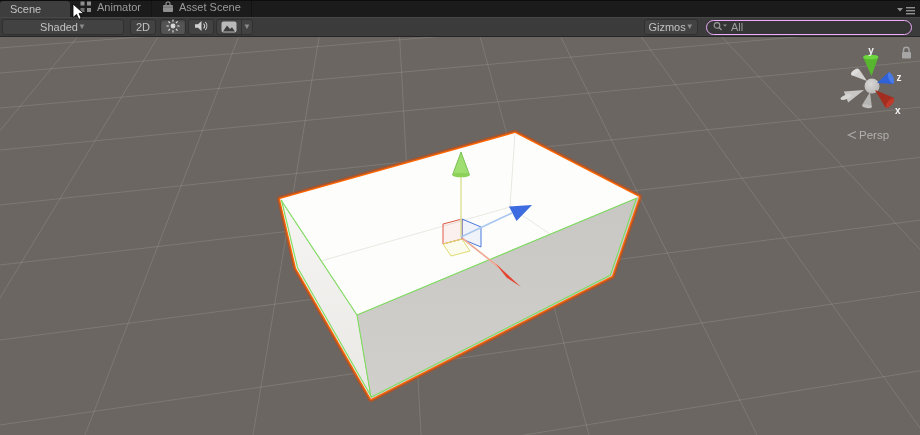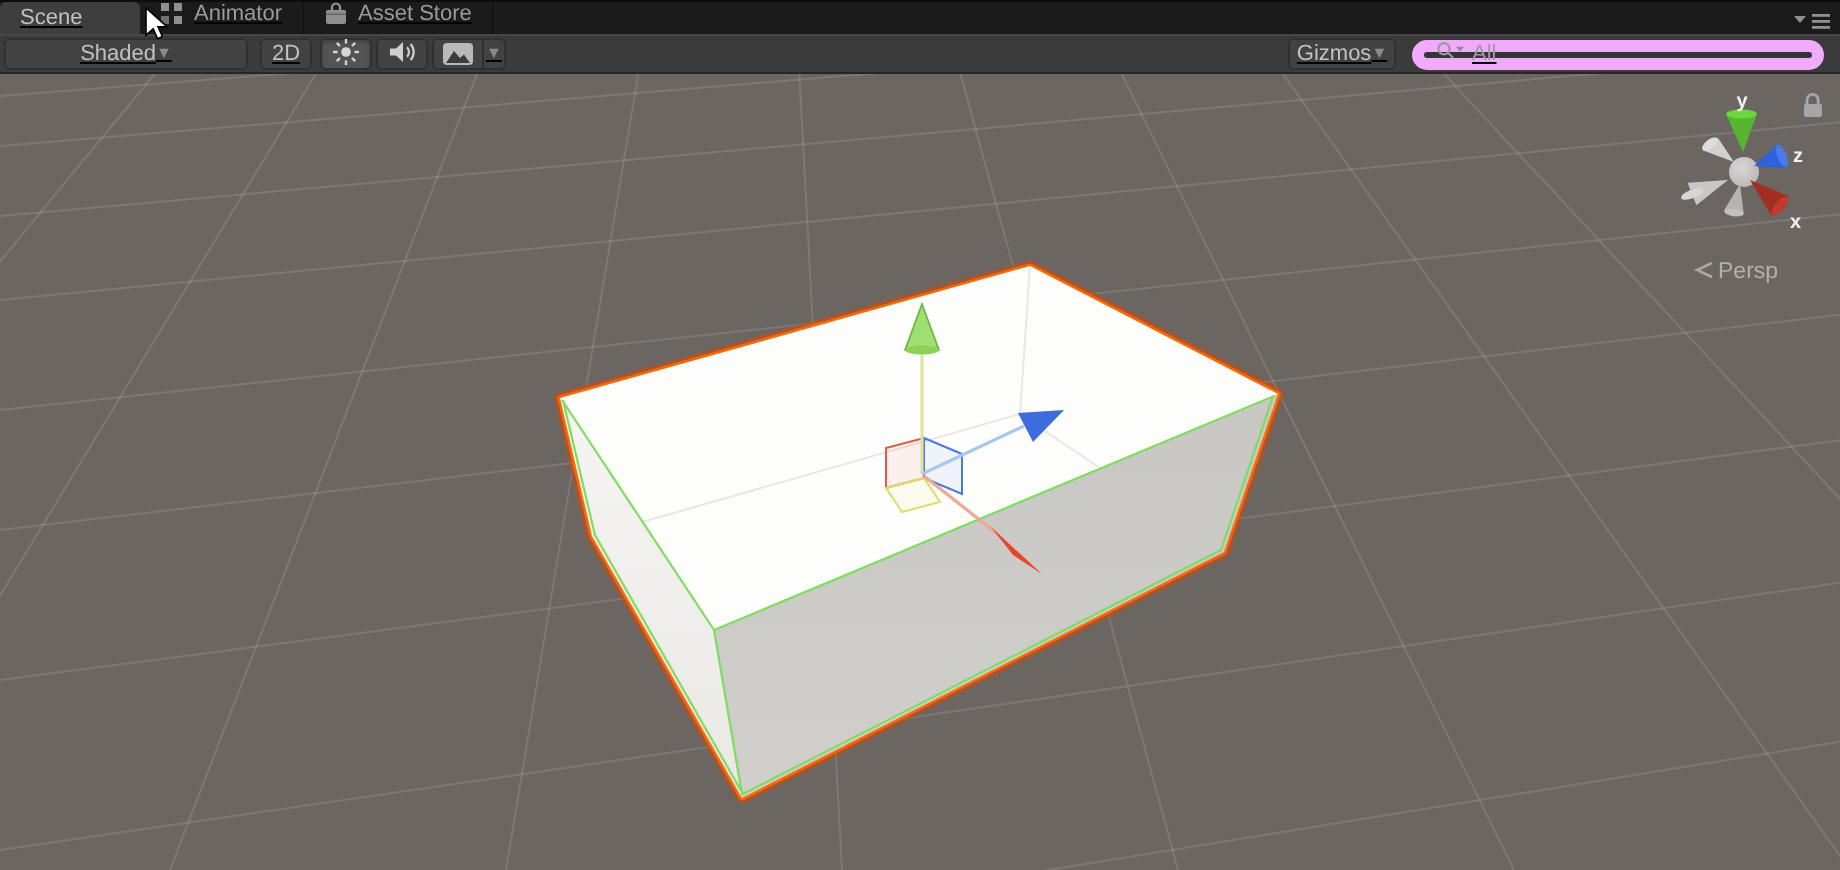--- a/index.html
+++ b/index.html
@@ -1,17 +1,17 @@
 <!DOCTYPE html>
 <html><head>
 <meta charset="utf-8">
 <style>
   html,body{margin:0;padding:0;background:#111;}
   *{box-sizing:border-box;font-family:"Liberation Sans",sans-serif;}
-  .window{width:920px;height:435px;position:relative;overflow:hidden;background:#1b1b1b;user-select:none;text-decoration:underline;}
+  .window{width:920px;height:435px;position:relative;overflow:hidden;background:#1b1b1b;user-select:none;}
 
   
   .tabbar{height:17px;background:#1b1b1b;border-top:1px solid #0d0d0d;display:flex;align-items:flex-end;position:relative;}
   .tab{height:16px;display:flex;align-items:center;font-size:11px;color:#9b9b9b;padding:10px 10px;gap:5px;border-right:1px solid rgba(0,0,0,0.25);}
   .tab.active{background:#3e3e3e;color:#c2c2c2;border-radius:3px 3px 0 0;width:70px;padding:0 0 0 10px;border-right:none;}
   .tab .ticon{display:inline-block;line-height:0;}
   .pane-menu{position:absolute;right:3px;top:5px;line-height:0;}
 
   
   .toolbar{height:20px;background:#3b3b3b;border-top:1px solid #474747;border-bottom:1px solid #262626;display:flex;align-items:center;font-size:11px;color:#c2c2c2;}
@@ -22,21 +22,21 @@
   .shaded{width:122px;margin-left:2px;}
   .b2d{width:26px;margin-left:6px;justify-content:center;}
   .bsun{width:26px;margin-left:4px;}
   .baud{width:26px;margin-left:2px;}
   .bimg{width:37px;margin-left:2px;display:flex;align-items:stretch;padding:0;}
   .bimg .half{display:flex;align-items:center;justify-content:center;}
   .bimg .ic{width:24px;}
   .bimg .ar{width:11px;border-left:1px solid #303030;}
   .spacer{flex:1;}
   .gizmos{width:54px;margin-right:8px;}
-  .search{width:206px;height:15px;margin-right:8px;background:#353535;border:6px solid #f0abfc;border-radius:8px;display:flex;align-items:center;padding:0 6px;gap:3px;color:#9d9d9d;font-size:11px;}
+  .search{width:206px;height:15px;margin-right:8px;background:#353535;border:1px solid #f0abfc;border-radius:8px;display:flex;align-items:center;padding:0 6px;gap:3px;color:#9d9d9d;font-size:11px;}
 
   
   .viewport{width:920px;height:398px;position:relative;}
   .viewport svg{display:block;}
   .cursor{position:absolute;left:70px;top:3px;z-index:60;pointer-events:none;}
   text{font-family:"Liberation Sans",sans-serif;}
 </style>
 </head>
 <body>
 
@@ -58,21 +58,21 @@
       <span>Animator</span>
     </div>
     <div class="tab">
       <span class="ticon">
         <svg width="12" height="12" viewBox="0 0 12 12">
           <path d="M4,4 v-1.2 a2,2 0 0 1 4,0 V4" fill="none" stroke="#8f8f8f" stroke-width="1.2"></path>
           <rect x="1" y="4" width="10" height="7" rx="1" fill="#8f8f8f"></rect>
           <rect x="1" y="5.6" width="10" height="1" fill="#6e6e6e"></rect>
         </svg>
       </span>
-      <span>Asset Store</span>
+      <span>Asset Scene</span>
     </div>
     <div class="pane-menu">
       <svg width="20" height="9" viewBox="0 0 20 9">
         <polygon points="0,2 6,2 3,5.5" fill="#909090"></polygon>
         <rect x="9" y="1" width="9" height="1.4" fill="#909090"></rect>
         <rect x="9" y="4" width="9" height="1.4" fill="#909090"></rect>
         <rect x="9" y="7" width="9" height="1.4" fill="#909090"></rect>
       </svg>
     </div>
   </div>

